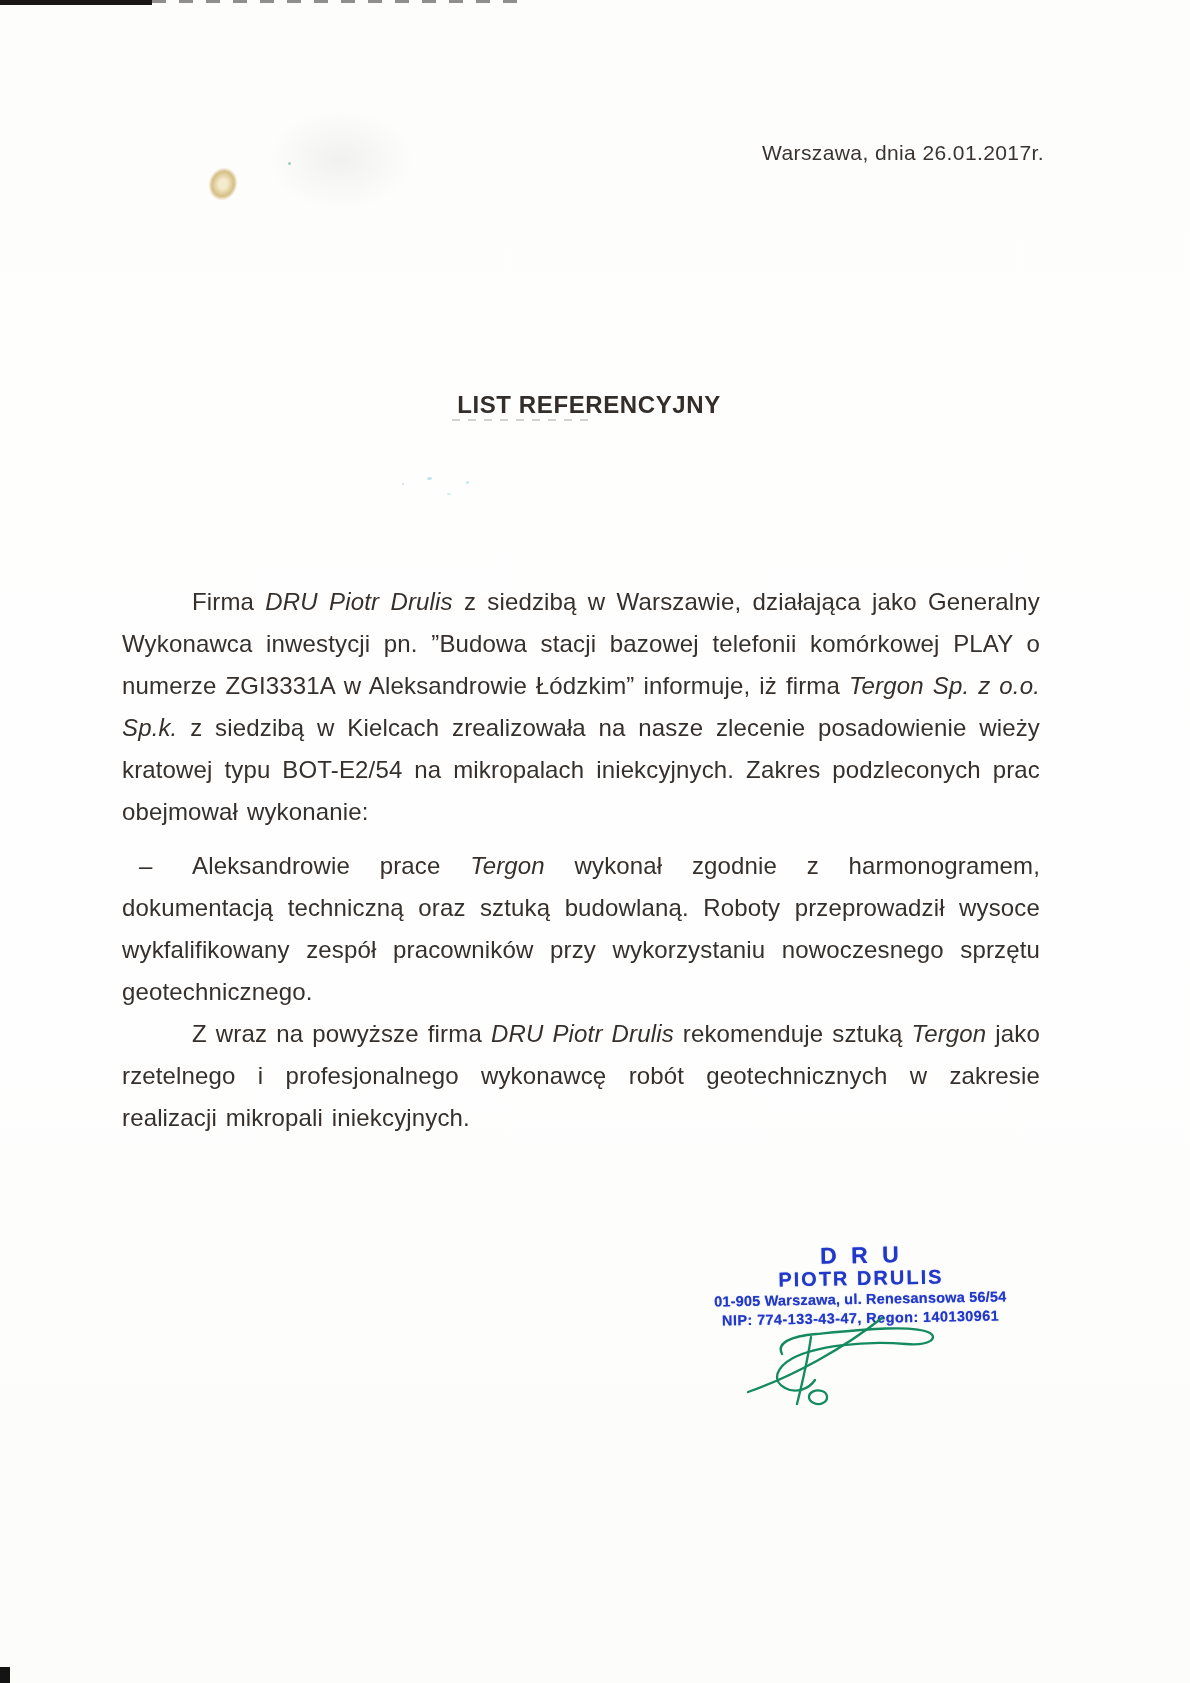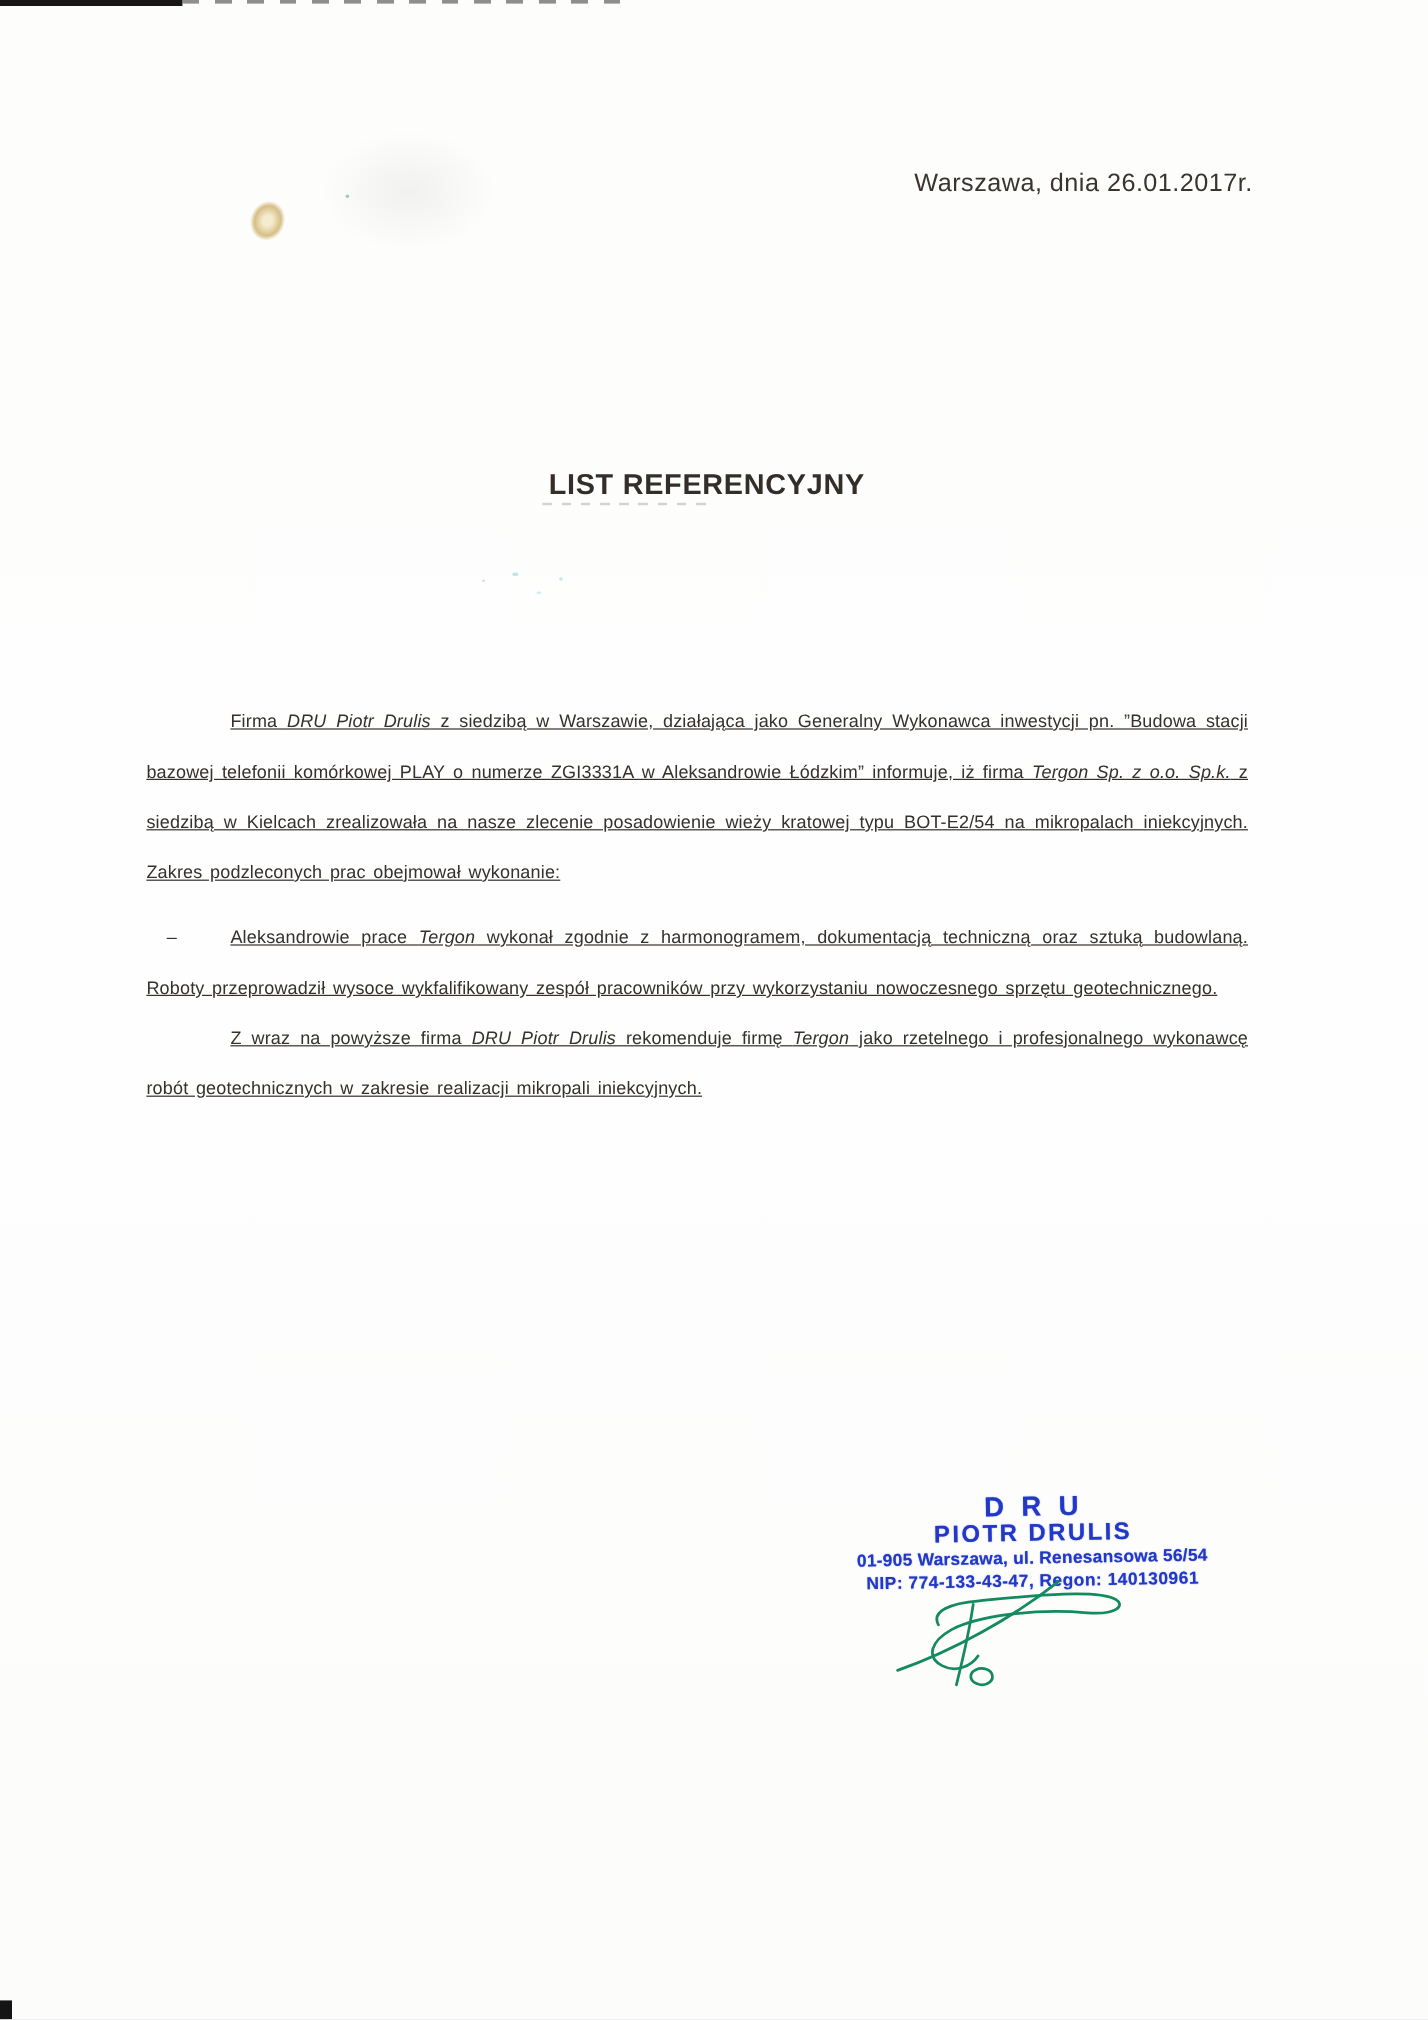--- a/index.html
+++ b/index.html
@@ -30,21 +30,21 @@
   .sp1{left:427px;top:477px;width:5px;height:3px;background:rgba(86,199,206,.42);}
   .sp2{left:466px;top:481px;width:3px;height:3px;background:rgba(86,199,206,.35);}
   .sp3{left:447px;top:493px;width:4px;height:2px;background:rgba(86,199,206,.30);}
   .sp4{left:402px;top:483px;width:2px;height:2px;background:rgba(110,160,158,.35);}
   .sp5{left:288px;top:162px;width:3px;height:3px;background:rgba(40,150,128,.45);}
   
   .date-line{position:absolute;top:129px;right:146px;font-size:21px;letter-spacing:.4px;color:#3a3430;margin-top:12px;}
   .letter-title{position:absolute;top:391px;left:0;width:100%;margin:0;text-align:center;
     transform:translateX(-6px);font-size:24px;font-weight:bold;letter-spacing:.6px;color:#332e2a;}
   .body-text{position:absolute;left:122px;top:581px;width:918px;
-    font-size:15px;line-height:42px;text-align:justify;word-spacing:2px;letter-spacing:.15px;text-decoration:underline;}
+    font-size:24px;line-height:42px;text-align:justify;word-spacing:2px;letter-spacing:.15px;}
   .body-text > * + *{margin-top:12px;}
   .para{margin:0;}
   .indent{text-indent:70px;}
   .it{font-style:italic;}
   .bullet-item{position:relative;margin-left:33px;}
   .bullet-marker{position:absolute;left:-16px;top:0;}
   
   .stamp{position:absolute;left:710px;top:1243px;width:300px;text-align:center;
     color:#2138c8;font-weight:bold;transform:rotate(-1deg);
     text-shadow:0 0 1px rgba(33,56,200,.65);}
@@ -79,21 +79,21 @@
   <div class="body-text">
 
     <p class="para indent"><span>Firma </span><span class="it">DRU Piotr Drulis</span><span> z siedzibą w Warszawie, działająca jako Generalny Wykonawca inwestycji pn. ”Budowa stacji bazowej telefonii komórkowej PLAY o numerze ZGI3331A w Aleksandrowie Łódzkim” informuje, iż firma </span><span class="it">Tergon Sp. z o.o. Sp.k.</span><span> z siedzibą w Kielcach zrealizowała na nasze zlecenie posadowienie wieży kratowej typu BOT-E2/54 na mikropalach iniekcyjnych. Zakres podzleconych prac obejmował wykonanie:</span></p>
 
     <div class="bullet-item">
       <span class="bullet-marker">–</span>
     </div>
 
     <p class="para indent"><span>Aleksandrowie prace </span><span class="it">Tergon</span><span> wykonał zgodnie z harmonogramem, dokumentacją techniczną oraz sztuką budowlaną. Roboty przeprowadził wysoce wykfalifikowany zespół pracowników przy wykorzystaniu nowoczesnego sprzętu geotechnicznego.</span></p>
 
-    <p class="para indent"><span>Z wraz na powyższe firma </span><span class="it">DRU Piotr Drulis</span><span> rekomenduje firmę </span><span class="it">Tergon</span><span> jako rzetelnego i profesjonalnego wykonawcę robót geotechnicznych w zakresie realizacji mikropali iniekcyjnych.</span></p>
+    <p class="para indent"><span>Z wraz na powyższe firma </span><span class="it">DRU Piotr Drulis</span><span> rekomenduje sztuką </span><span class="it">Tergon</span><span> jako rzetelnego i profesjonalnego wykonawcę robót geotechnicznych w zakresie realizacji mikropali iniekcyjnych.</span></p>
 
   </div>
 
   <div class="stamp">
     <div class="stamp-l1">D R U</div>
     <div class="stamp-l2">PIOTR DRULIS</div>
     <div class="stamp-l3">01-905 Warszawa, ul. Renesansowa 56/54</div>
     <div class="stamp-l4">NIP: 774-133-43-47, Regon: 140130961</div>
   </div>
 

